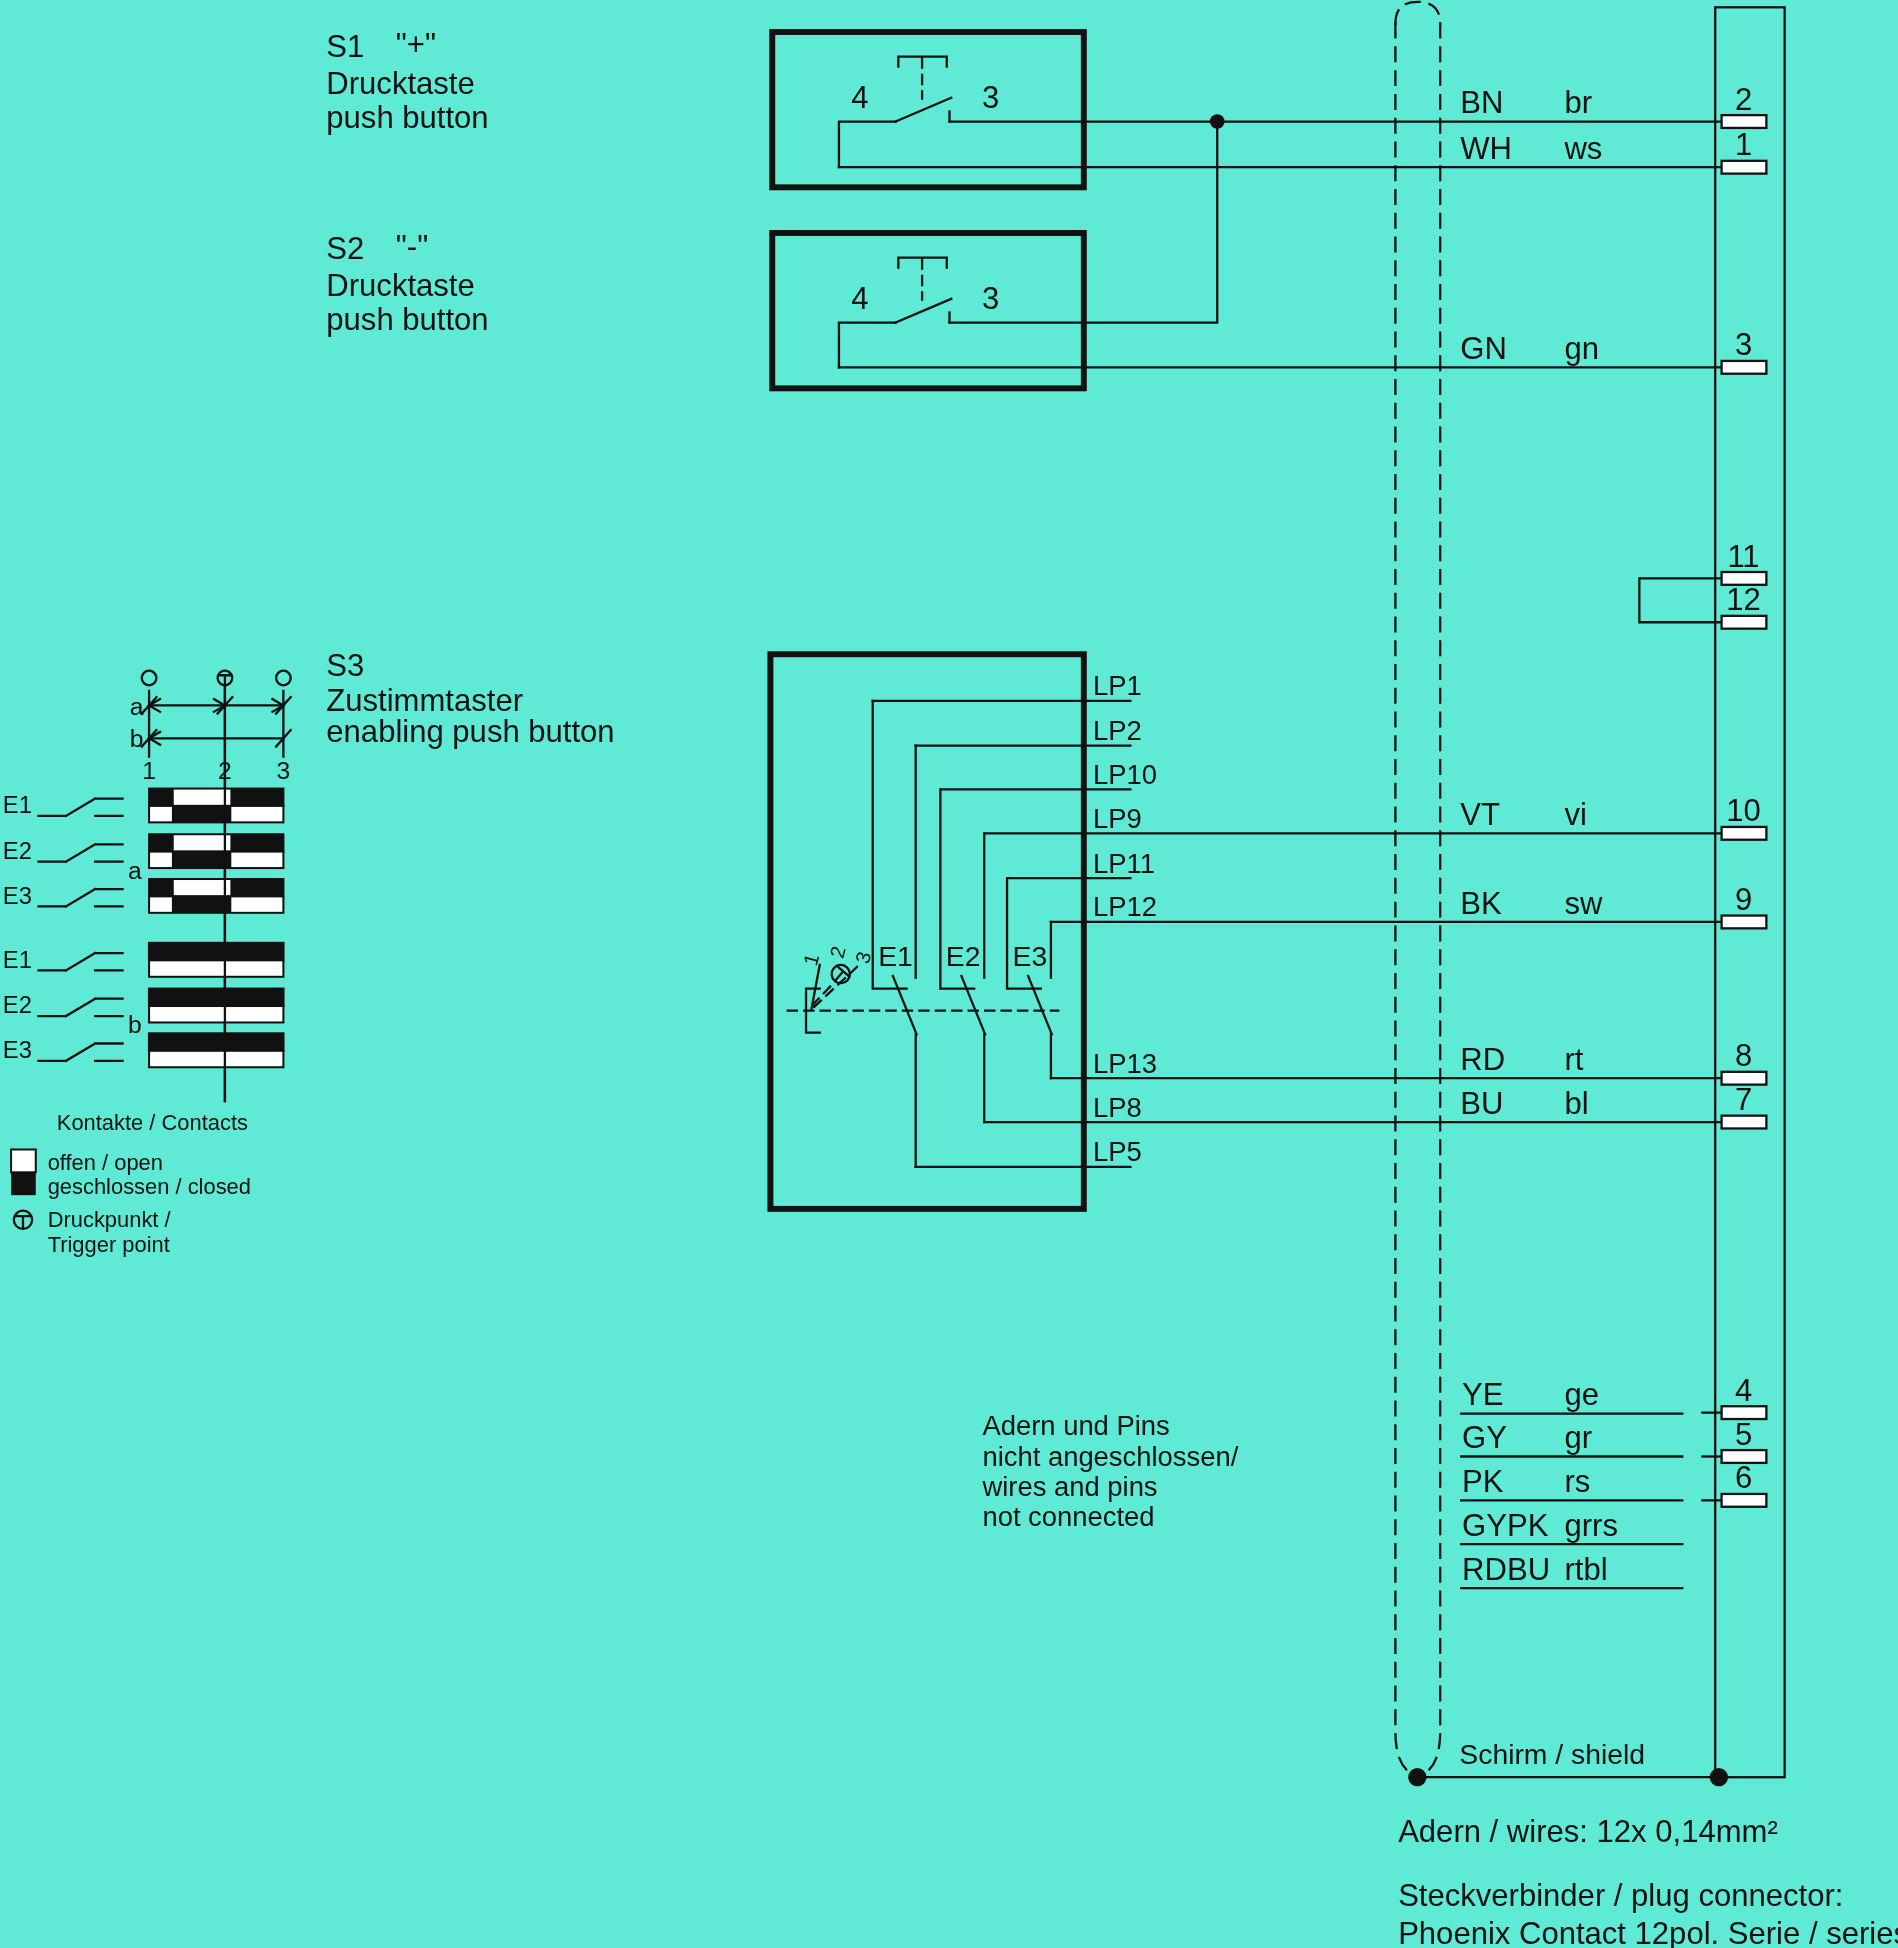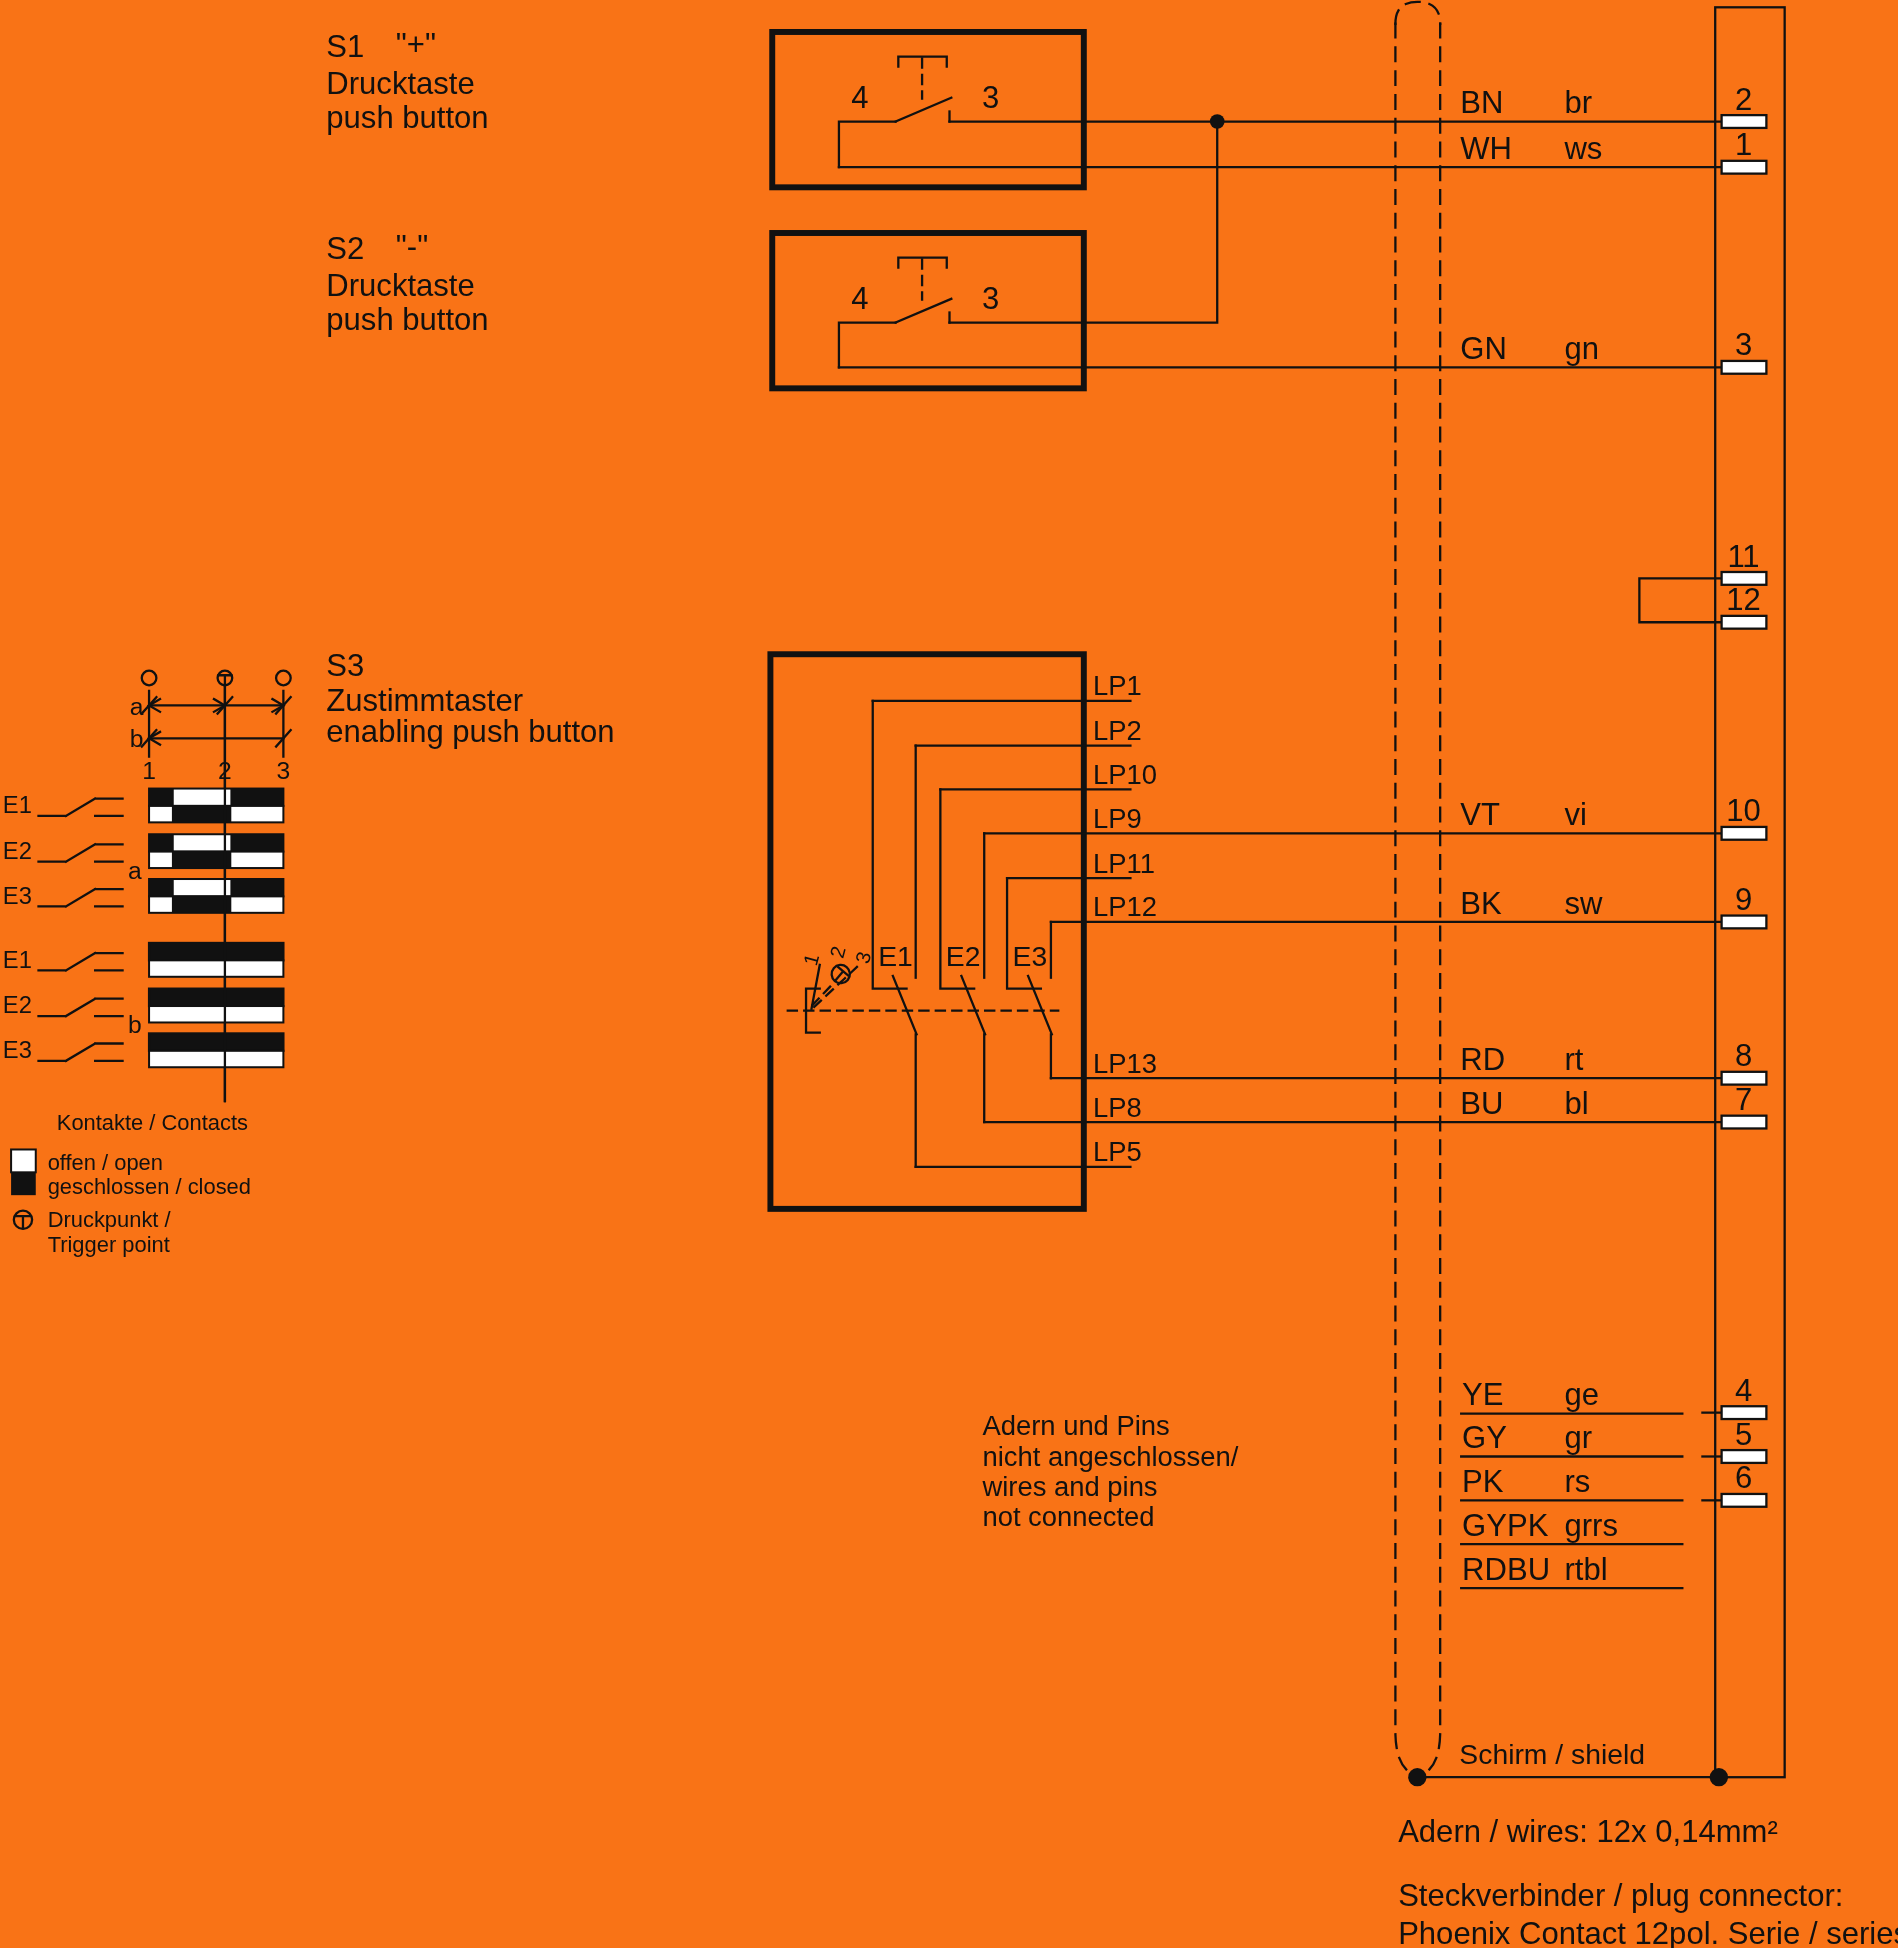--- a/index.html
+++ b/index.html
@@ -1,16 +1,16 @@
 <!DOCTYPE html>
 <html style="font-size:14.6px"><head>
 <meta charset="utf-8">
 <style>
   html,body{margin:0;padding:0;background:#ffffff;}
-  .page{width:1899px;height:1949px;position:relative;background:#f97316;}
+  .page{width:1899px;height:1949px;position:relative;background:#5eead4;}
   svg{display:block;}
   svg line, svg path, svg rect, svg circle, svg polyline{stroke:#111;fill:none;stroke-width:2.5;stroke-linecap:square;}
   .thick{stroke-width:6.5;}
   .blk{fill:#111;stroke:none;}
   .wht{fill:#fff;stroke:#111;stroke-width:2.2;}
   .pinrect{fill:#fff;stroke:#111;stroke-width:2.5;}
   .dot{fill:#111;stroke:none;}
   .d1{stroke-dasharray:15 11;}
   .d2{stroke-dasharray:10 8;}
   text{stroke:none;fill:#111;font-family:"Liberation Sans",sans-serif;}

